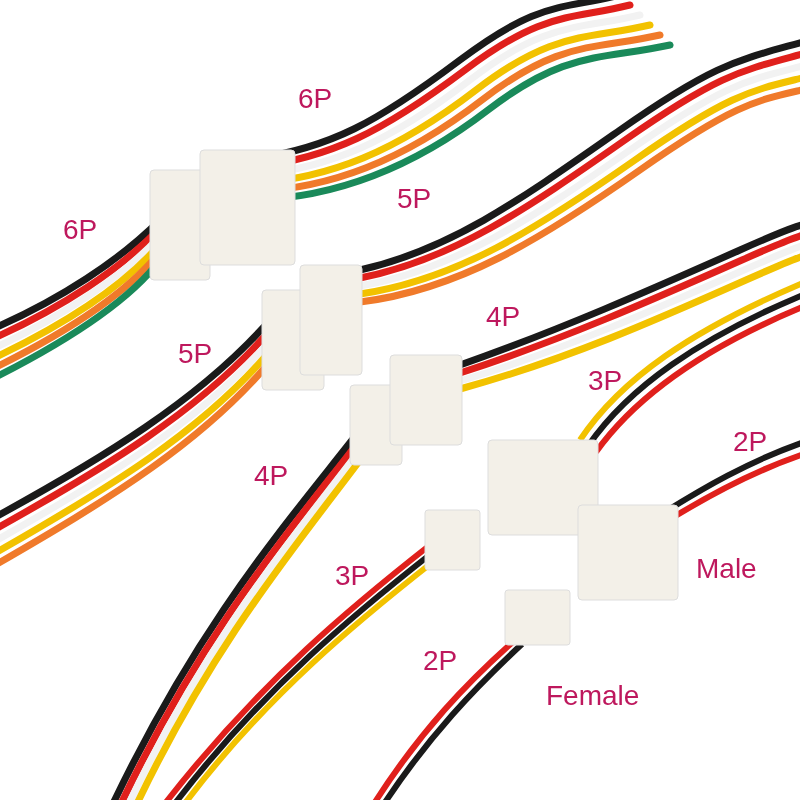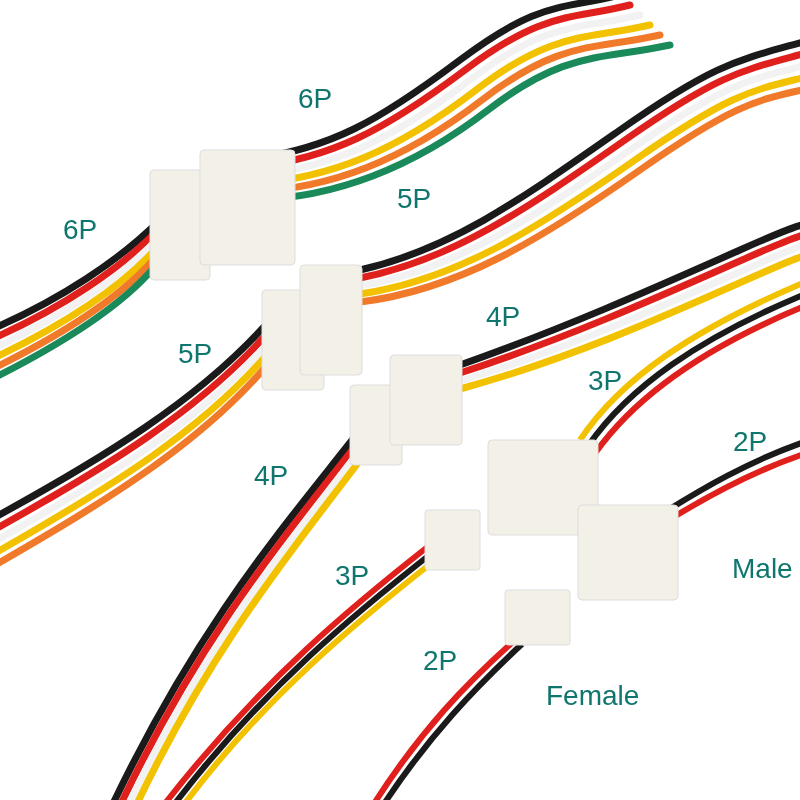--- a/index.html
+++ b/index.html
@@ -1,18 +1,18 @@
 <!DOCTYPE html>
 <html><head>
   <meta charset="utf-8">
   <style>
     html, body { margin:0; padding:0; background:#ffffff; }
     body { width:800px; height:800px; position:relative; overflow:hidden; font-family:"Liberation Sans", sans-serif; }
     svg.scene { position:absolute; left:0; top:0; }
-    .label { position:absolute; font-size:28px; color:#0f766e; line-height:1; white-space:nowrap; }
+    .label { position:absolute; font-size:28px; color:#be185d; line-height:1; white-space:nowrap; }
   </style>
 </head>
 <body>
 
 <svg class="scene" width="800" height="800" viewBox="0 0 800 800">
 
   <g fill="none" stroke-linecap="round" stroke-width="7">
     <path d="M245 160 C330 150 380 120 460 60 S560 10 620 -5" stroke="#1a1a1a"></path>
     <path d="M245 168 C330 160 385 130 465 70 S570 20 630 5" stroke="#e0201c"></path>
     <path d="M245 176 C330 170 392 140 470 80 S578 30 640 15" stroke="#f2f2f2"></path>
@@ -91,14 +91,14 @@
 <div class="label" style="left:298px;top:85px;">6P</div>
 <div class="label" style="left:63px;top:216px;">6P</div>
 <div class="label" style="left:397px;top:185px;">5P</div>
 <div class="label" style="left:178px;top:340px;">5P</div>
 <div class="label" style="left:486px;top:303px;">4P</div>
 <div class="label" style="left:254px;top:462px;">4P</div>
 <div class="label" style="left:588px;top:367px;">3P</div>
 <div class="label" style="left:335px;top:562px;">3P</div>
 <div class="label" style="left:733px;top:428px;">2P</div>
 <div class="label" style="left:423px;top:647px;">2P</div>
-<div class="label" style="left:732px;top:555px;">Male</div>
+<div class="label" style="left:696px;top:555px;">Male</div>
 <div class="label" style="left:546px;top:682px;">Female</div>
 
 </body></html>

